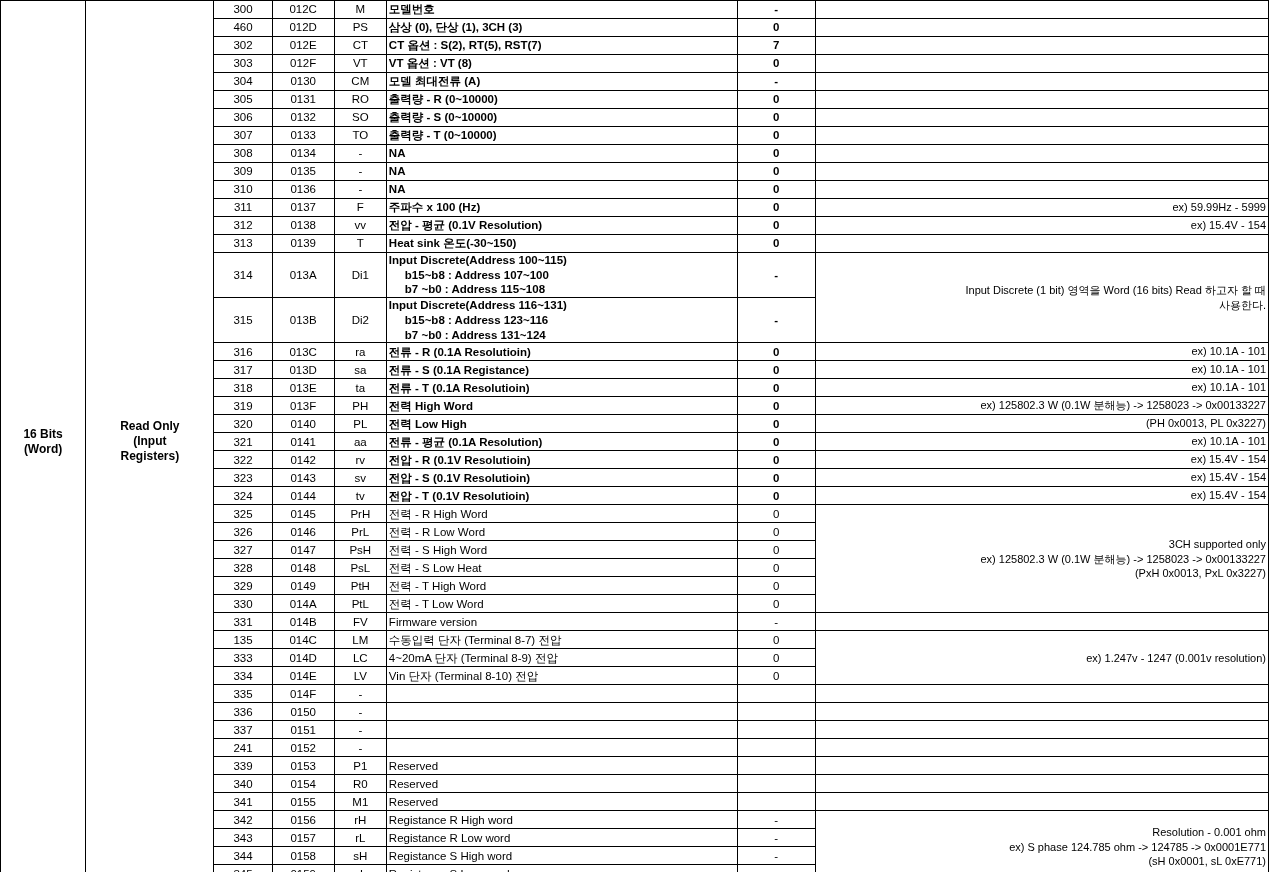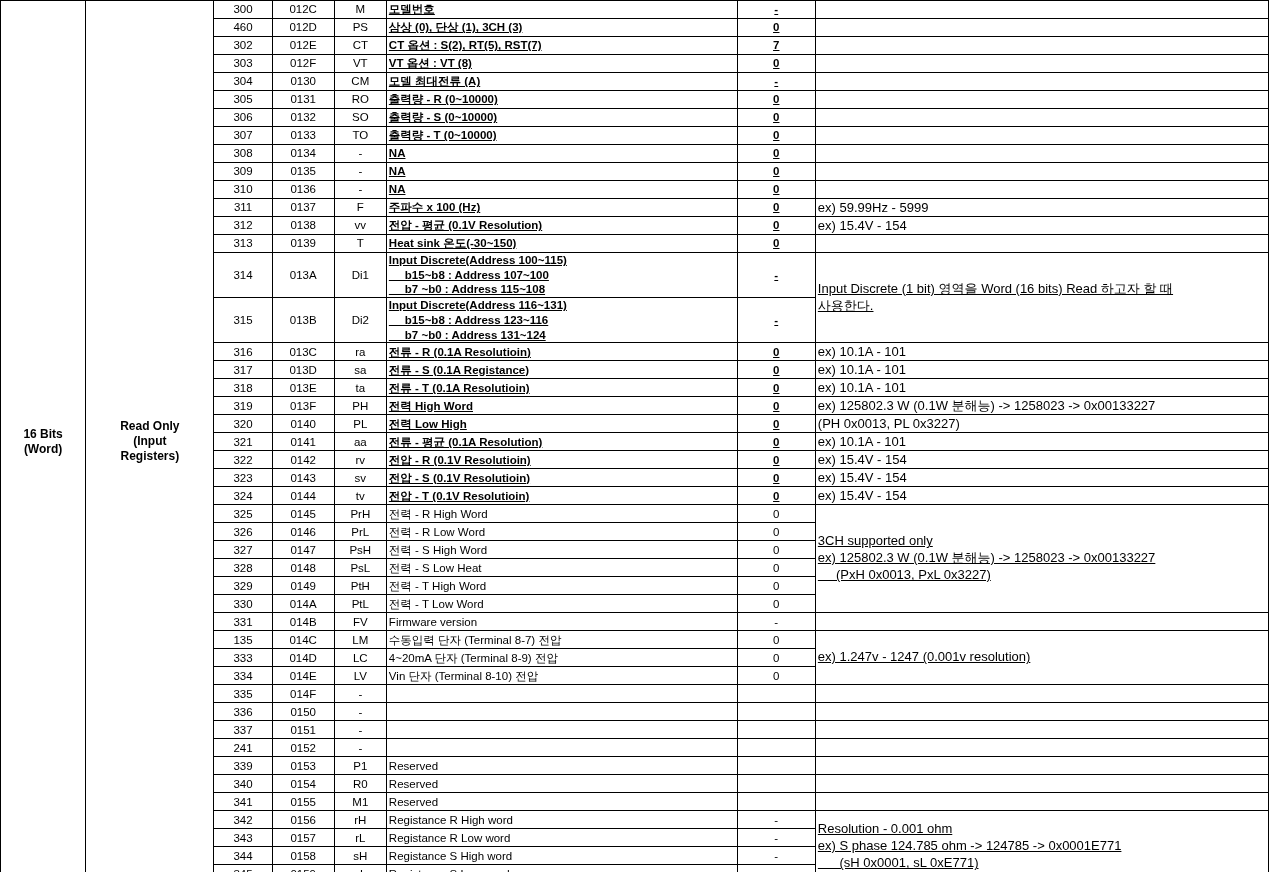--- a/index.html
+++ b/index.html
@@ -55,42 +55,40 @@
     text-align: center;
   }
   td.dec, td.hex {
     font-size: 11.5px;
   }
   td.desc {
     text-align: left;
     padding-left: 3px;
   }
   td.note {
-    text-align: left;
+    text-align: right;
     padding-left: 4px;
-    font-size: 13px;
+    font-size: 11px;
   }
   td.bold, .b {
     font-weight: bold;
-    text-decoration: underline;
   }
   td.multi {
     white-space: normal;
     line-height: 1.25;
   }
   .multiline {
     white-space: pre;
     line-height: 1.28;
     display: block;
   }
   .notewrap {
     white-space: pre;
     line-height: 1.3;
     display: block;
-    text-decoration: underline;
   }
   td.tall {
     height: 52px;
   }
 </style>
 </head>
 <body>
 
 <div id="sheet">
   <table class="reg">

